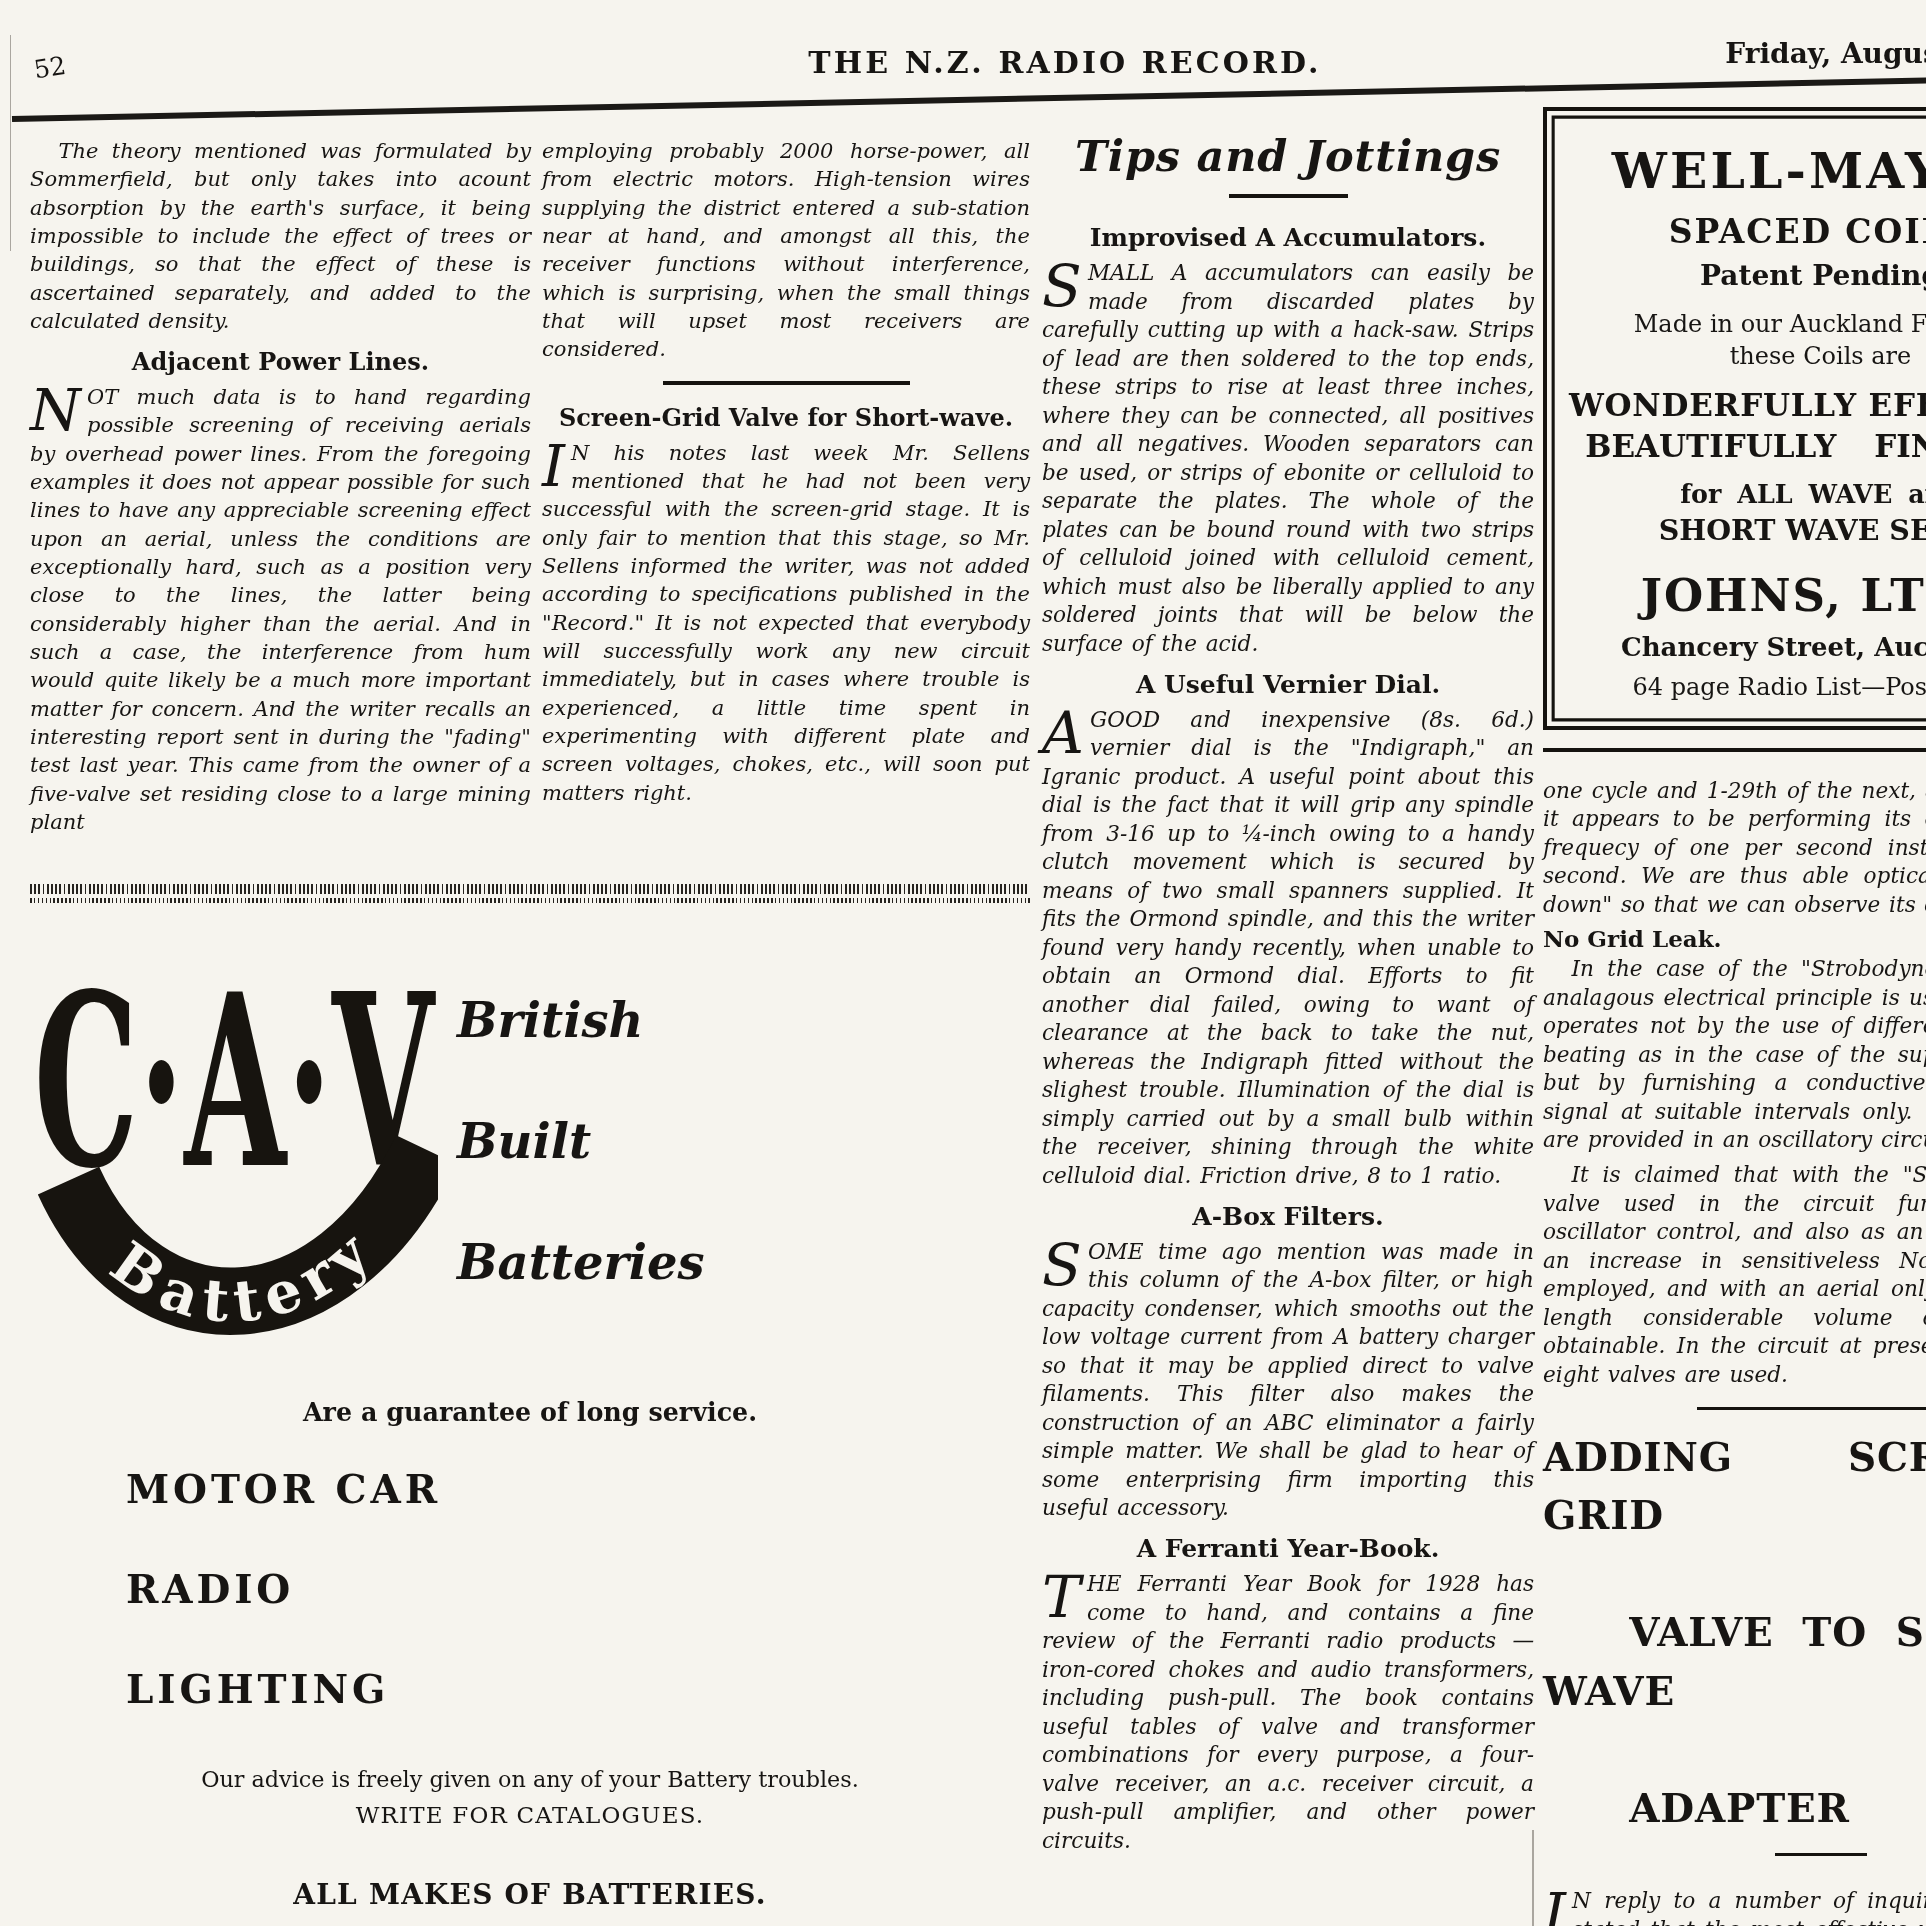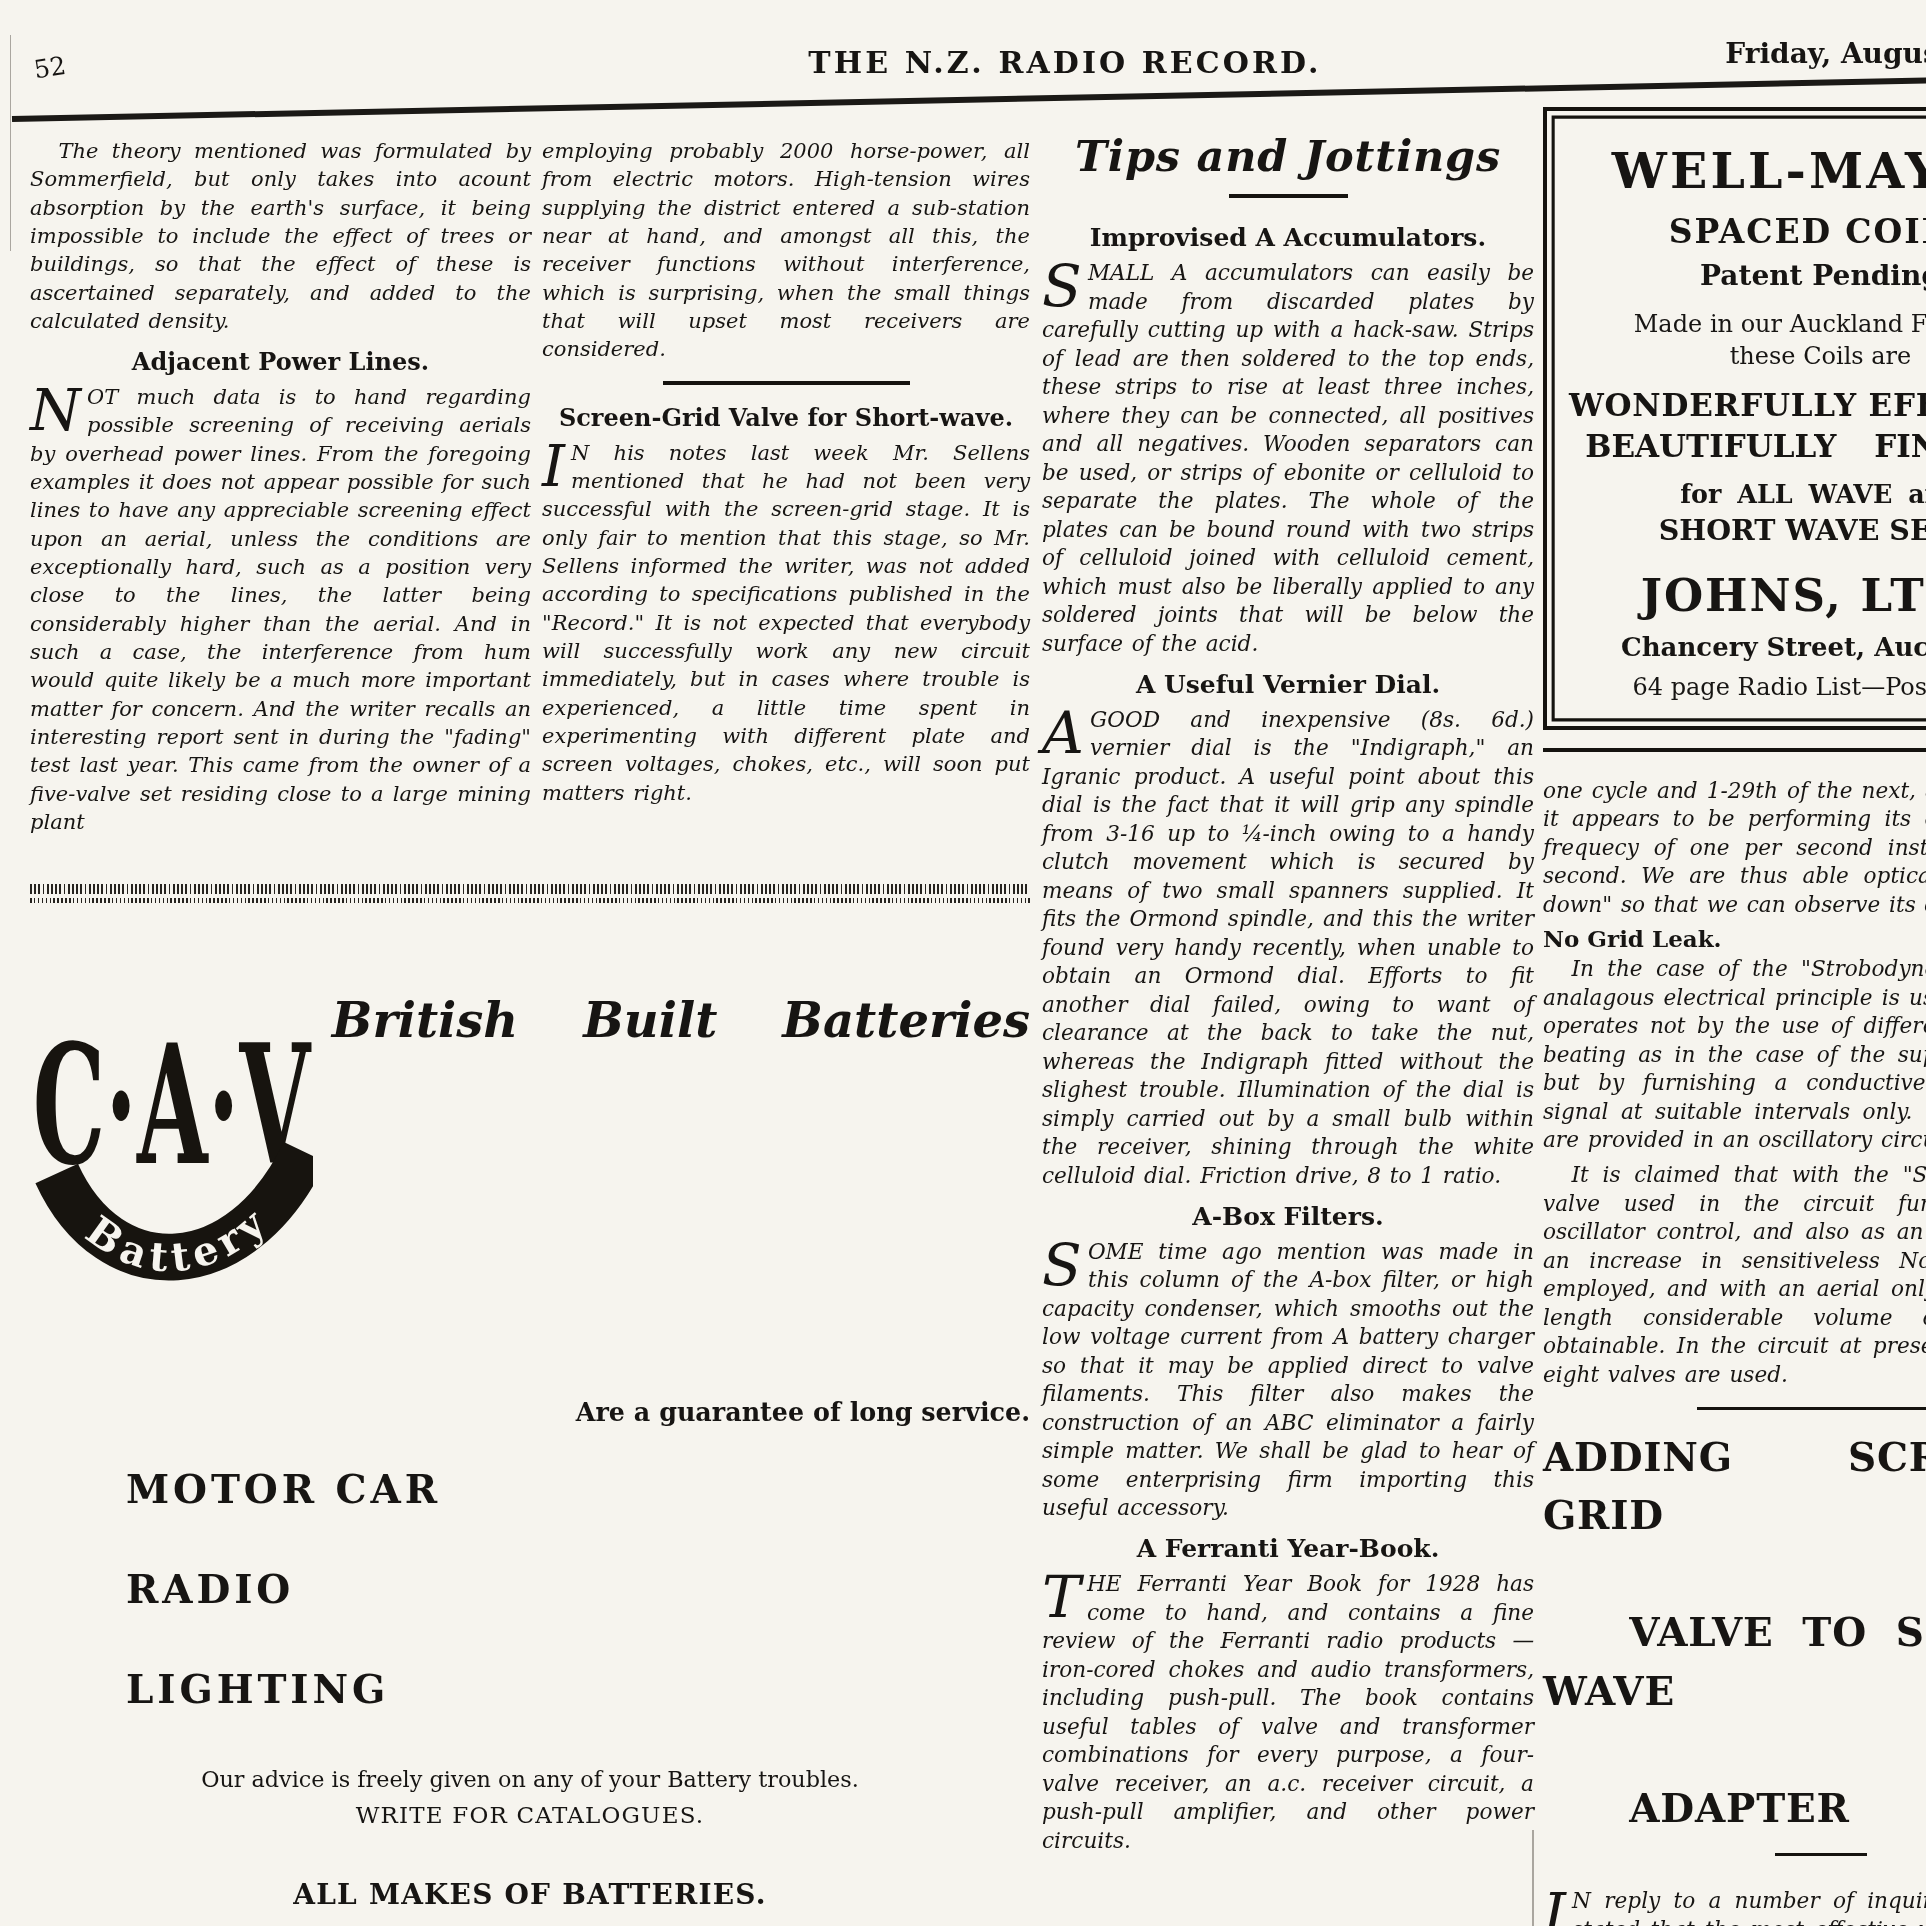--- a/index.html
+++ b/index.html
@@ -52,22 +52,22 @@
   .wm-co{font-size:45px;font-weight:bold;margin-top:21.6px;letter-spacing:1.9px;}
   .wm-ad{font-size:26px;font-weight:bold;margin-top:10px;}
   .wm-ft{font-size:24px;margin-top:11.6px;}
 
   
   .cav{position:absolute;left:30px;top:884px;width:1000px;}
   .hatch{height:10px;background:repeating-linear-gradient(90deg,#26231f 0 1.9px,rgba(0,0,0,0) 1.9px 4.2px);}
   .hatch2{height:5.4px;margin-top:3.9px;background:repeating-linear-gradient(90deg,#26231f 0 1.5px,rgba(0,0,0,0) 1.5px 3.9px);}
   .cav-logo-row{display:flex;align-items:flex-start;margin-top:31px;}
   .cav-tag{margin-left:19px;margin-top:58px;font-style:italic;font-weight:bold;font-size:48px;
-           display:flex;flex-direction:row;gap:65px;justify-content:center;}
-  .cav-g{text-align:right;font-weight:bold;font-size:25.4px;margin-top:15.4px;}
+           display:flex;flex-direction:column;gap:65px;justify-content:center;}
+  .cav-g{text-align:center;font-weight:bold;font-size:25.4px;margin-top:15.4px;}
   .cav-s{text-align:center;font-size:22.3px;margin:13px auto 0;width:894px;line-height:1.35;}
   .cav-svc{font-weight:bold;font-size:39px;letter-spacing:3.9px;margin:39px 0 0 96px;}
   .cav-svc div{margin-bottom:54px;}
   .cav-adv{text-align:center;font-size:22.3px;margin-top:15.4px;}
   .cav-wr{text-align:center;font-size:23px;margin-top:10px;letter-spacing:1.2px;}
   .cav-am{text-align:center;font-size:28px;font-weight:bold;margin-top:50px;letter-spacing:1.2px;}
 
   
   .vsep{position:absolute;width:1.5px;background:#6b665e;opacity:.55;}
 </style>

